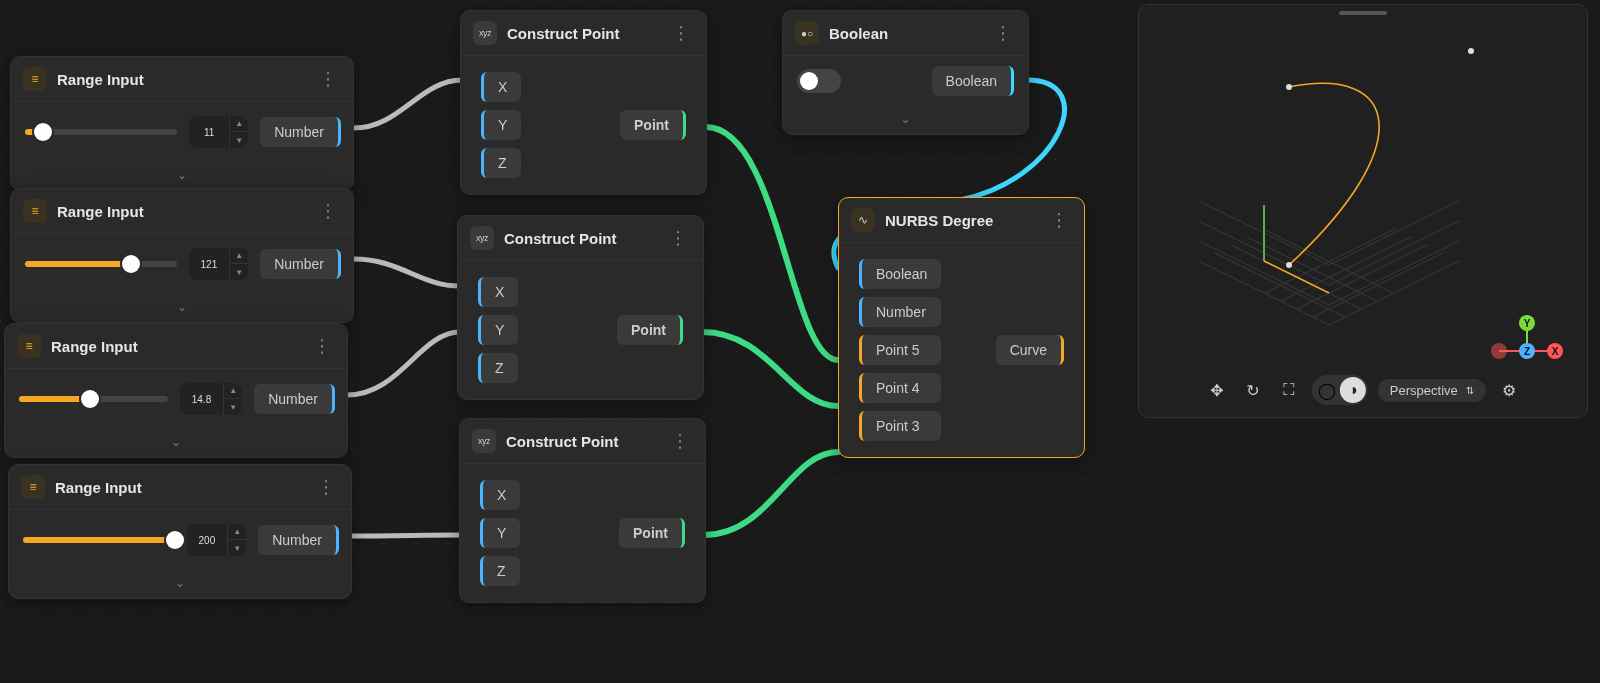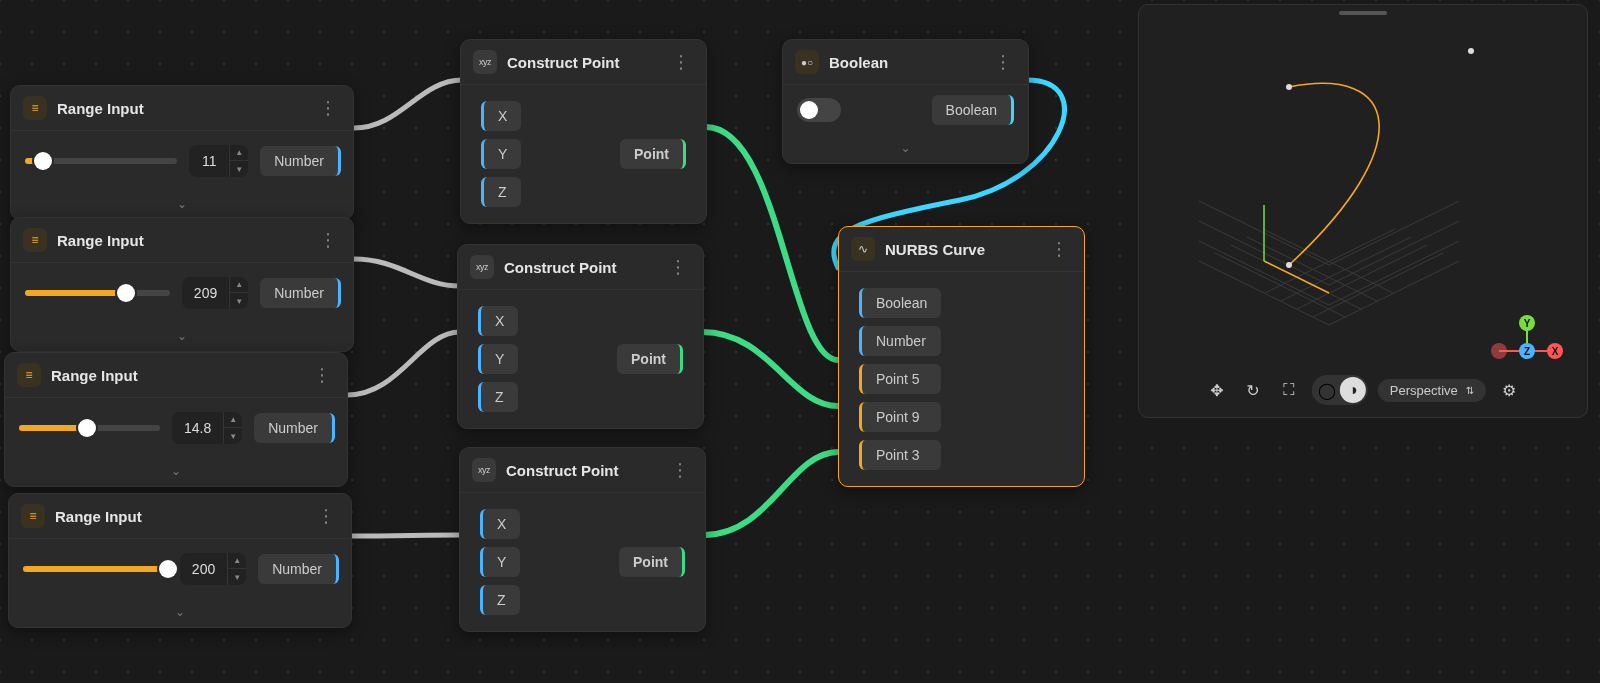--- a/index.html
+++ b/index.html
@@ -6,21 +6,20 @@
 html, body { width: 1600px; height: 683px; background: #1a1a1a; overflow: hidden; position: relative; }
 #canvas-bg { position:absolute; inset:0; background-image: radial-gradient(circle, #333 1px, transparent 1px); background-size: 32px 32px; background-position: 16px 16px; }
 .node {
   position: absolute;
   background: #2a2a2a;
   border: 1px solid #333;
   border-radius: 10px;
   color: #ddd;
   font-size: 14px;
   box-shadow: 0 4px 16px rgba(0,0,0,.4);
-  margin-top: 29px;
 }
 .node.selected { border-color: #f5a623; }
 .node-header { display:flex; align-items:center; gap:10px; padding:10px 12px; border-bottom:1px solid #333; }
 .node-icon { width:24px; height:24px; border-radius:6px; background:#3a3a3a; display:flex; align-items:center; justify-content:center; font-size:12px; color:#ccc; }
 .node-icon.orange { background:#3a3220; color:#f5a623; }
 .node-icon.gold { background:#3a3220; }
 .node-title { flex:1; font-weight:600; font-size:15px; color:#e5e5e5; }
 .more-btn { color:#888; font-size:18px; padding:0 4px; cursor:pointer; }
 .node-body { padding:10px 12px; display:flex; flex-direction:column; gap:8px; }
 .row { display:flex; align-items:center; gap:10px; }
@@ -47,21 +46,21 @@
   flex:1; height:6px; border-radius:3px; background:#444; position:relative;
 }
 .slider-fill { position:absolute; left:0; top:0; bottom:0; background:#f5a623; border-radius:3px; }
 .slider-thumb {
   position:absolute; top:50%; transform:translate(-50%,-50%);
   width:18px; height:18px; border-radius:50%; background:#fff; box-shadow:0 0 0 2px #2a2a2a;
 }
 .num-box {
   display:flex; align-items:center; background:#222; border-radius:8px; overflow:hidden; height:32px;
 }
-.num-box span { padding:0 12px; font-size:14px; color:#ddd; min-width:40px; text-align:center; }
+.num-box span { padding:0 12px; font-size:10px; color:#ddd; min-width:40px; text-align:center; }
 .spinner { display:flex; flex-direction:column; border-left:1px solid #333; }
 .spinner div { width:18px; height:16px; display:flex; align-items:center; justify-content:center; font-size:8px; color:#888; cursor:pointer; }
 .spinner div:first-child { border-bottom:1px solid #333; }
 .expand-chevron { text-align:center; padding:6px 0 8px; color:#777; font-size:12px; cursor:pointer; }
 .toggle-row { display:flex; align-items:center; justify-content:space-between; padding:10px 14px; gap:10px; }
 .toggle {
   width:44px; height:24px; border-radius:12px; background:#444; position:relative; cursor:pointer;
 }
 .toggle::after {
   content:""; position:absolute; left:3px; top:3px; width:18px; height:18px; border-radius:50%; background:#fff;
@@ -149,21 +148,21 @@
     <div class="more-btn">⋮</div>
   </div>
   <div class="node-body">
     <div class="row">
       <div class="slider-row" style="flex:1;">
         <div class="slider-track">
           <div class="slider-fill" style="width:70%"></div>
           <div class="slider-thumb" style="left:70%"></div>
         </div>
         <div class="num-box">
-          <span>209</span>
+          <span>121</span>
           <div class="spinner">
               <div>▲</div>
               <div>▼</div>
             </div>
         </div>
       </div>
       <div class="port out">
           <span>Number</span>
         </div>
     </div>
@@ -332,39 +331,44 @@
       </div>
   </div>
   <div class="expand-chevron">⌄</div>
 </div>
 
 <div class="node selected" style="left:838px; top:197px; width:247px;">
   <div class="node-header">
     <div class="node-icon gold">
         <span>∿</span>
       </div>
-    <div class="node-title">NURBS Curve</div>
+    <div class="node-title">NURBS Degree</div>
     <div class="more-btn">⋮</div>
   </div>
   <div class="flex-between">
     <div class="port-col">
       <div class="port in">
           <span>Boolean</span>
         </div>
       <div class="port in">
           <span>Number</span>
         </div>
       <div class="port in orange">
           <span>Point 5</span>
         </div>
       <div class="port in orange">
-          <span>Point 9</span>
+          <span>Point 4</span>
         </div>
       <div class="port in orange">
           <span>Point 3</span>
+        </div>
+    </div>
+    <div class="port-col" style="justify-content:center;">
+      <div class="port out orange">
+          <span>Curve</span>
         </div>
     </div>
   </div>
 </div>
 
 <div id="viewport">
   <div id="vp-handle"></div>
   <svg width="450" height="414" style="position:absolute; inset:0;">
 
     <g stroke="#3a3a3a" stroke-width="1">

